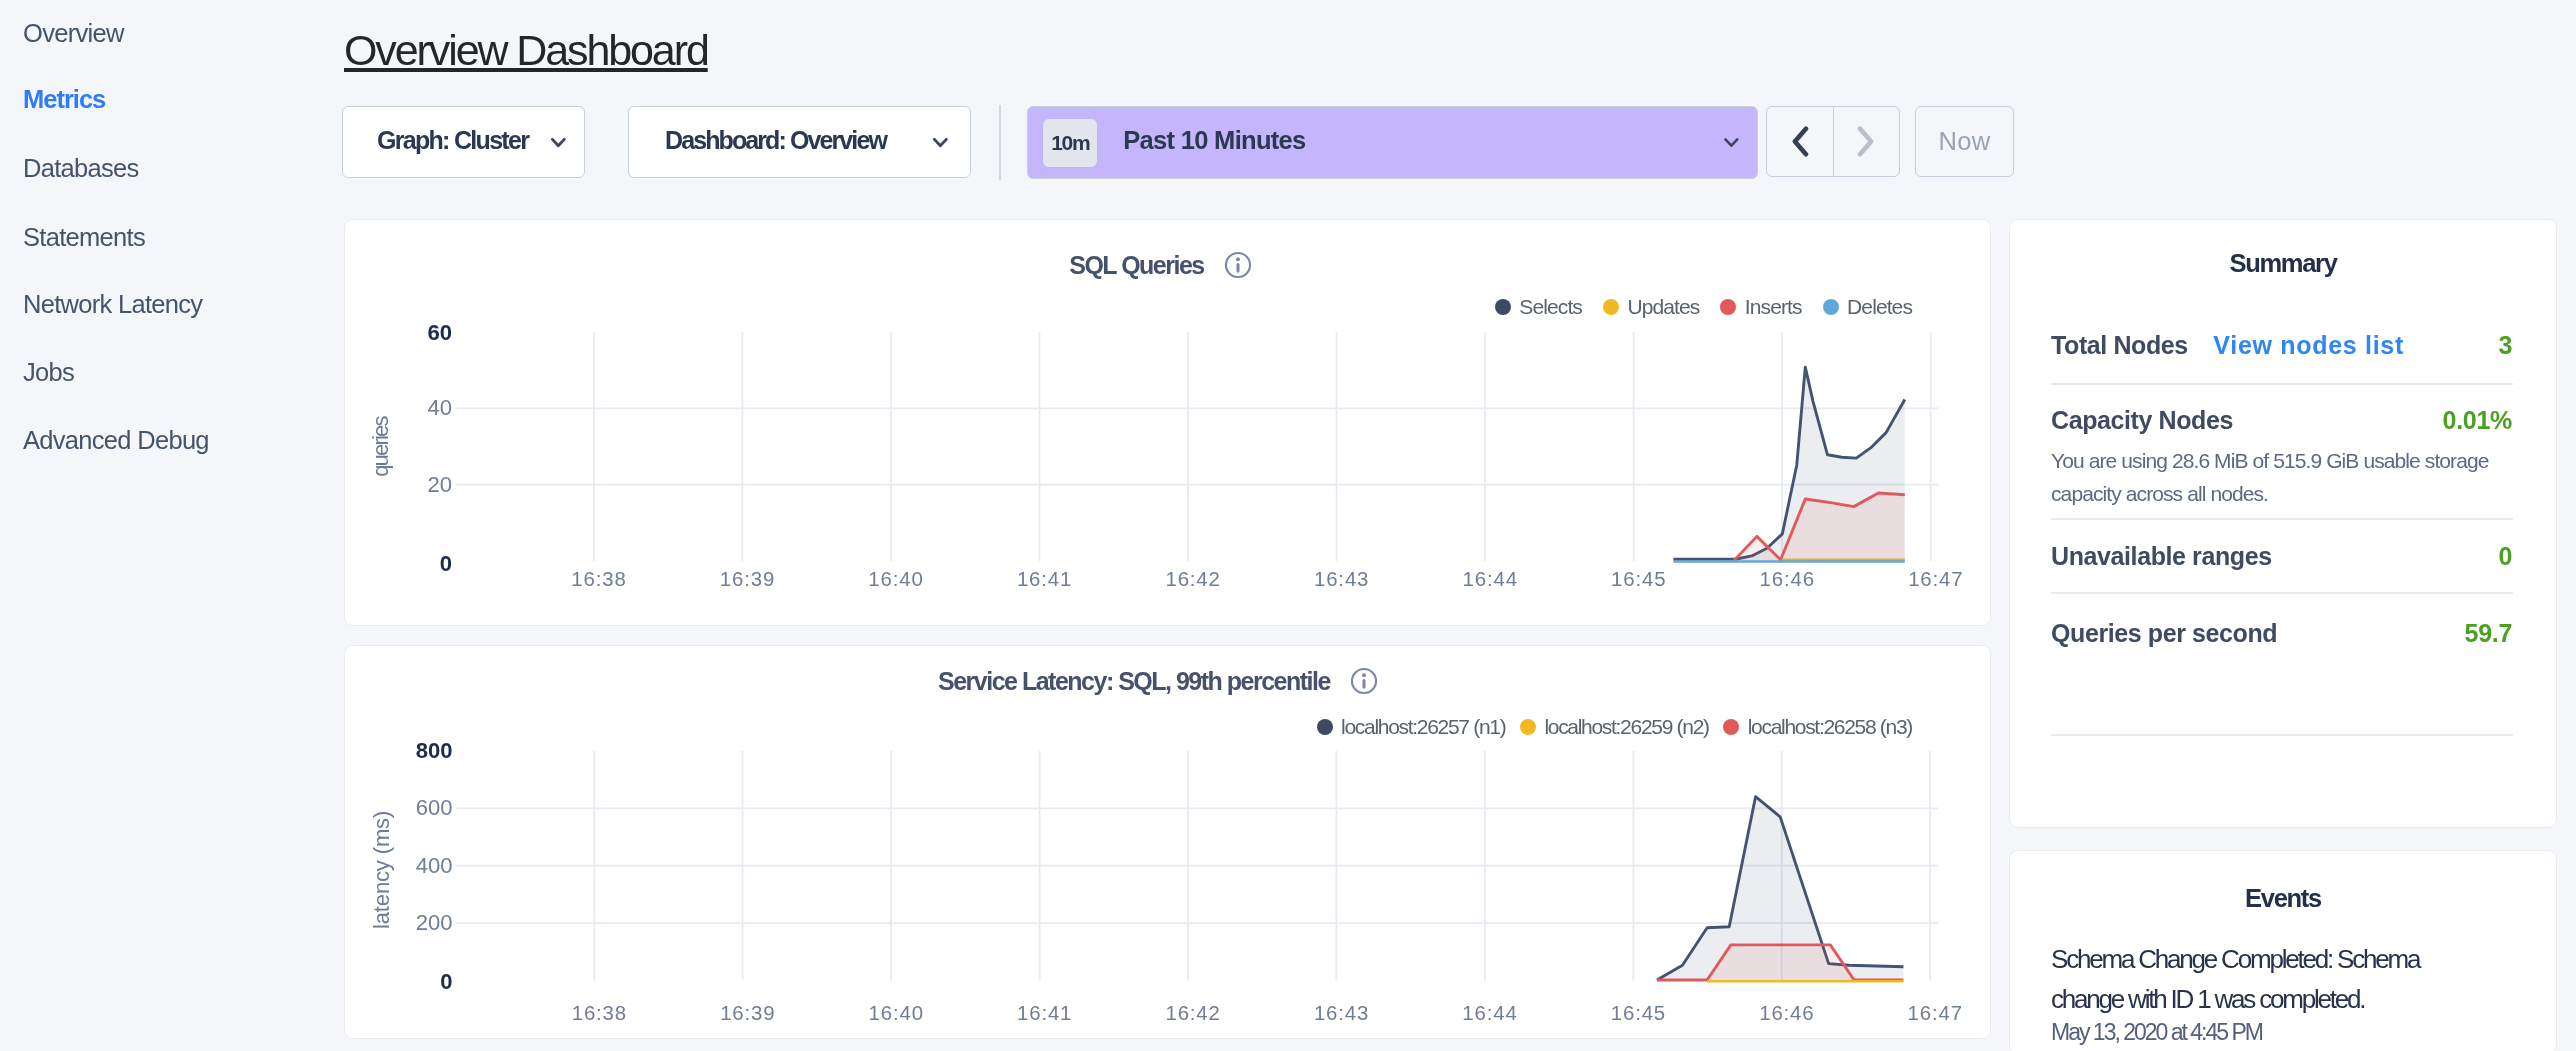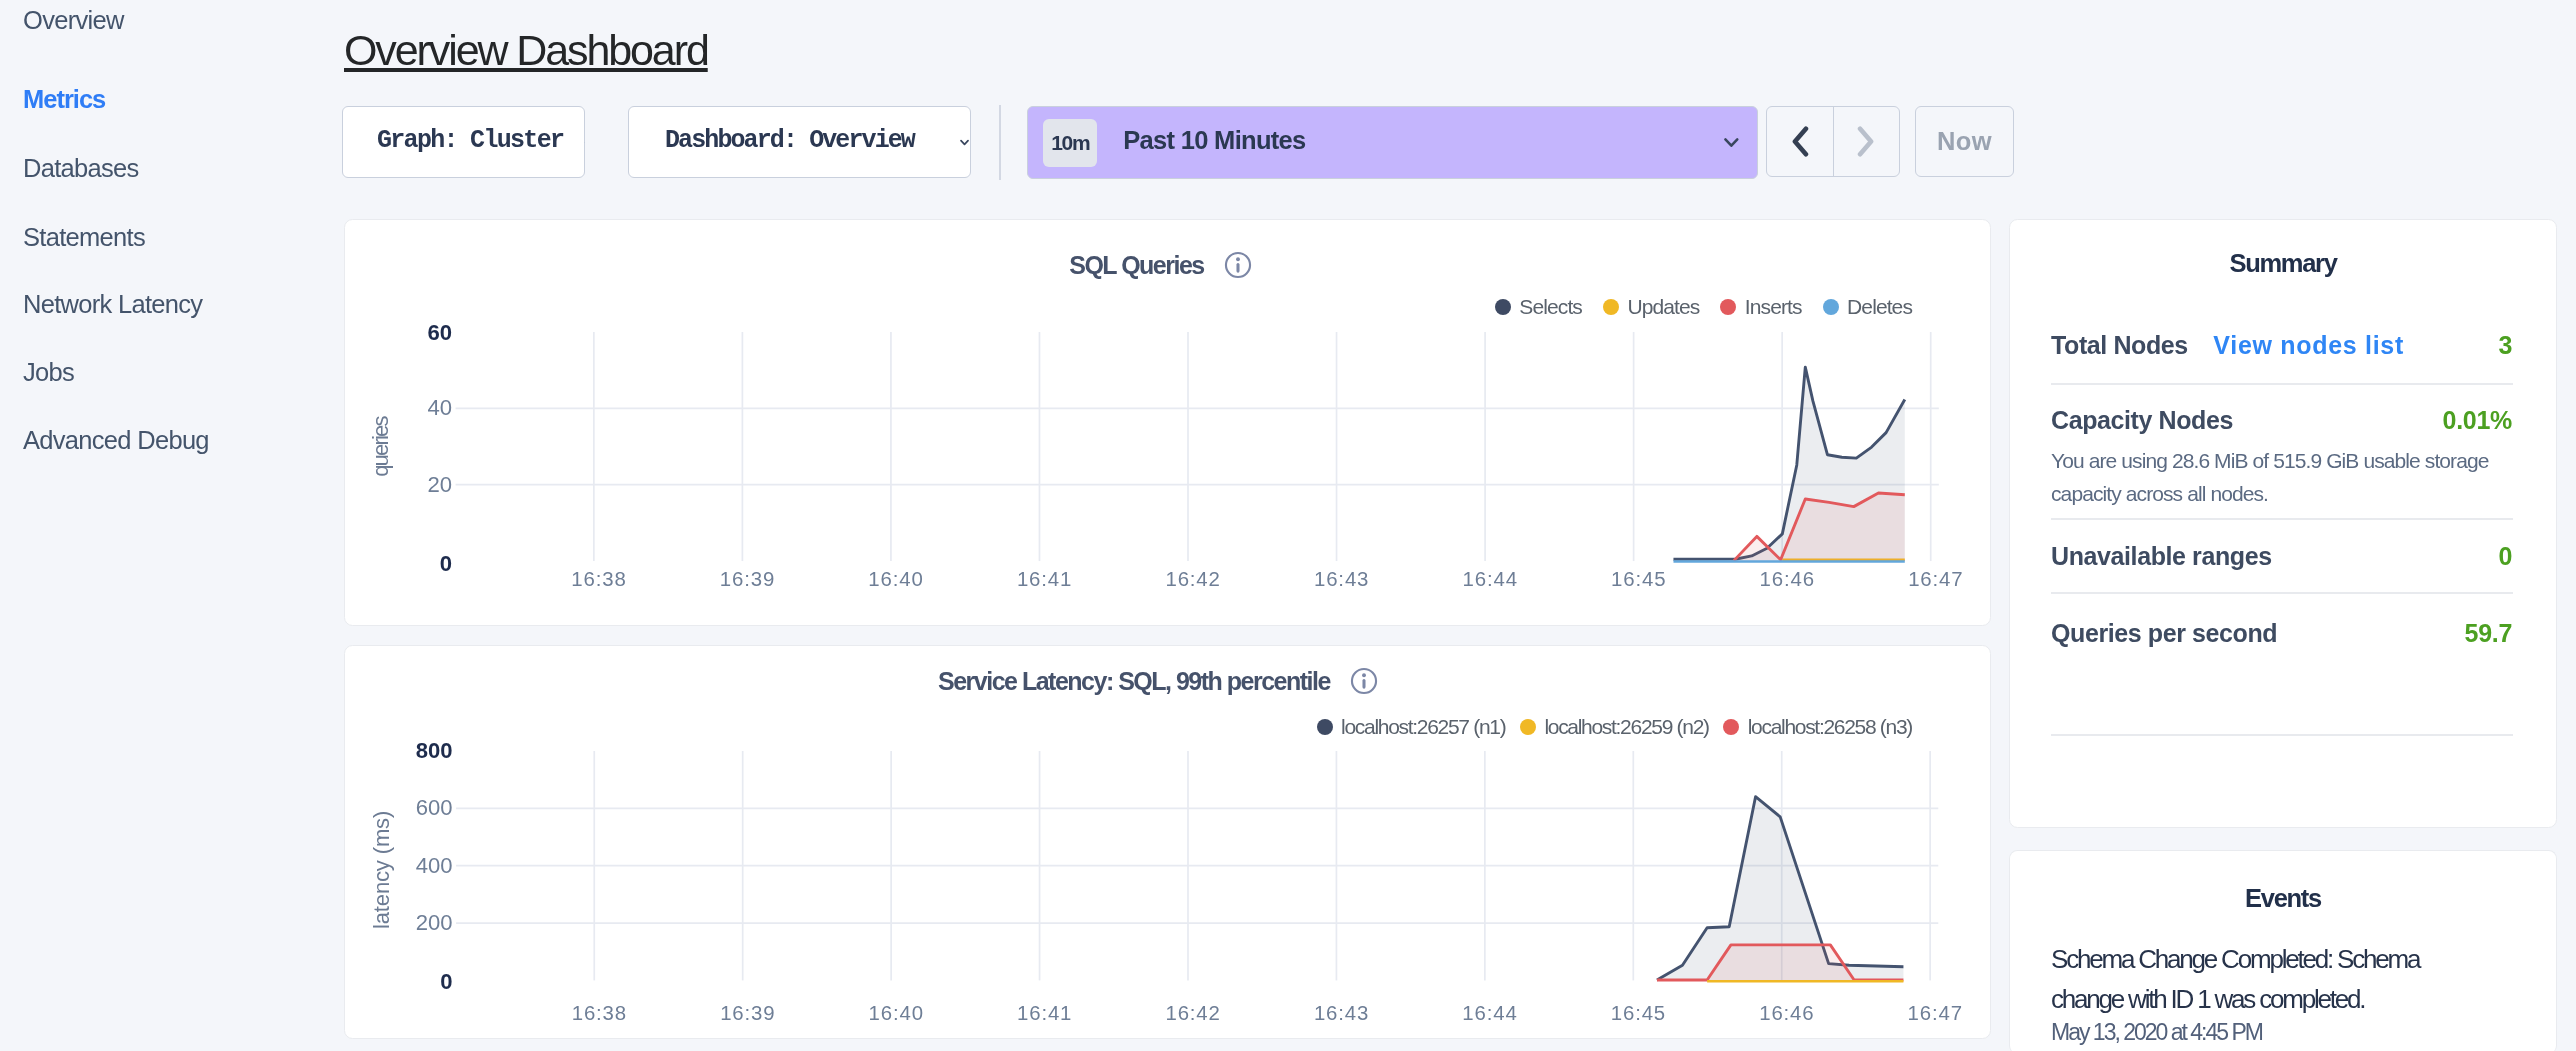--- a/index.html
+++ b/index.html
@@ -10,30 +10,30 @@
   position:relative;
   color:#2c3a52;
 }
 .abs { position:absolute; }
 
 .side { position:absolute; left:23px; font-size:25.5px; color:#44546b; line-height:25.5px; letter-spacing:-0.7px; white-space:nowrap; }
 .side.active { color:#2f7df6; font-weight:bold; letter-spacing:-1px; }
 
 .pagetitle { position:absolute; left:344px; top:26px; font-size:43px; color:#242628; letter-spacing:-2.1px; white-space:nowrap;text-decoration:underline; }
 
-.dd { position:absolute; top:106px; height:72px; background:#fff; border:1.7px solid #c9d0dd; border-radius:6px; display:flex; align-items:center;font-family:Liberation Mono, monospace; }
+.dd { position:absolute; top:106px; height:72px; background:#fff; border:1.7px solid #c9d0dd; border-radius:6px; display:flex; align-items:center; }
 .lbl { font-weight:bold; font-size:25px; color:#2b3852; white-space:nowrap; position:relative; top:-1.7px; }
 .chev { width:18.7px; height:18.7px; }
 .tdiv { position:absolute; left:999px; top:105px; width:1.7px; height:75px; background:#d3d8e3; }
 .timebox { position:absolute; left:1027px; top:106px; width:731px; height:73px; background:#c4b5fd; border:1.7px solid #c9d0dd; border-radius:6px; display:flex; align-items:center; }
 .badge { margin-left:15.3px; width:54px; height:48px; background:#e2e5ec; border-radius:6px; display:flex; align-items:center; justify-content:center; font-weight:bold; font-size:21px; letter-spacing:-1.3px; color:#2b3852; }
 .btngrp { position:absolute; left:1766px; top:106px; width:134px; height:71px; border:1.7px solid #c9d0dd; border-radius:6px; display:flex; }
 .btngrp .b { flex:1; display:flex; align-items:center; justify-content:center; }
 .btngrp .b:first-child { border-right:1.7px solid #c9d0dd; }
-.nowbtn { position:absolute; left:1915px; top:106px; width:99px; height:71px; border:1.7px solid #c9d0dd; border-radius:6px; display:flex; align-items:center; justify-content:center; font-weight:bold; font-size:25.5px; color:#9aa3b1; letter-spacing:0.4px; }
+.nowbtn { position:absolute; left:1915px; top:106px; width:99px; height:71px; border:1.7px solid #c9d0dd; border-radius:6px; display:flex; align-items:center; justify-content:center; font-weight:normal; font-size:25.5px; color:#9aa3b1; letter-spacing:0.4px; }
 
 .card { position:absolute; background:#fff; border:1.7px solid #e9ebef; border-radius:8.5px; }
 #chart1 { left:344px; top:219px; width:1647px; height:407px; }
 #chart2 { left:344px; top:645px; width:1647px; height:394px; }
 #summary { left:2009px; top:219px; width:548px; height:609px; }
 #events  { left:2009px; top:850px; width:548px; height:204px; border-bottom:none; }
 
 .ctitle { position:absolute; left:0; width:100%; display:flex; align-items:center; justify-content:center; gap:20.4px; font-weight:bold; font-size:25px; letter-spacing:-1.5px; color:#46526b; }
 .legend { position:absolute; display:flex; gap:14.5px; align-items:center; font-size:21px; letter-spacing:-0.9px; color:#5a626c; }
 .legend .it { display:flex; align-items:center; gap:8.5px; }
@@ -43,21 +43,21 @@
 .srow .k { font-weight:bold; font-size:25px; color:#3e4b61; letter-spacing:-0.4px; }
 .srow .sp { flex:1; }
 .srow .v { font-weight:bold; font-size:25px; color:#4ca021; letter-spacing:-0.3px; }
 .srow .link { font-weight:bold; font-size:25px; color:#2f86f5; margin-left:25.5px; letter-spacing:0.7px; }
 .sdesc { position:absolute; left:41px; white-space:nowrap; font-size:21px; letter-spacing:-0.9px; line-height:33px; color:#5b6a82; }
 .sdiv { position:absolute; left:41px; right:43px; height:1.7px; background:#e8eaee; }
 </style>
 </head>
 <body>
 
-<div class="side" style="top:8px;text-align:right;">Overview</div>
+<div class="side" style="top:21px;text-align:right;">Overview</div>
 <div class="side active" style="top:87px;">Metrics</div>
 <div class="side" style="top:156px;">Databases</div>
 <div class="side" style="top:225px;">Statements</div>
 <div class="side" style="top:292px;">Network Latency</div>
 <div class="side" style="top:360px;">Jobs</div>
 <div class="side" style="top:428px;">Advanced Debug</div>
 
 <div class="pagetitle">Overview Dashboard</div>
 
 <div class="dd" style="left:342px; width:243px; padding-left:34px;">

